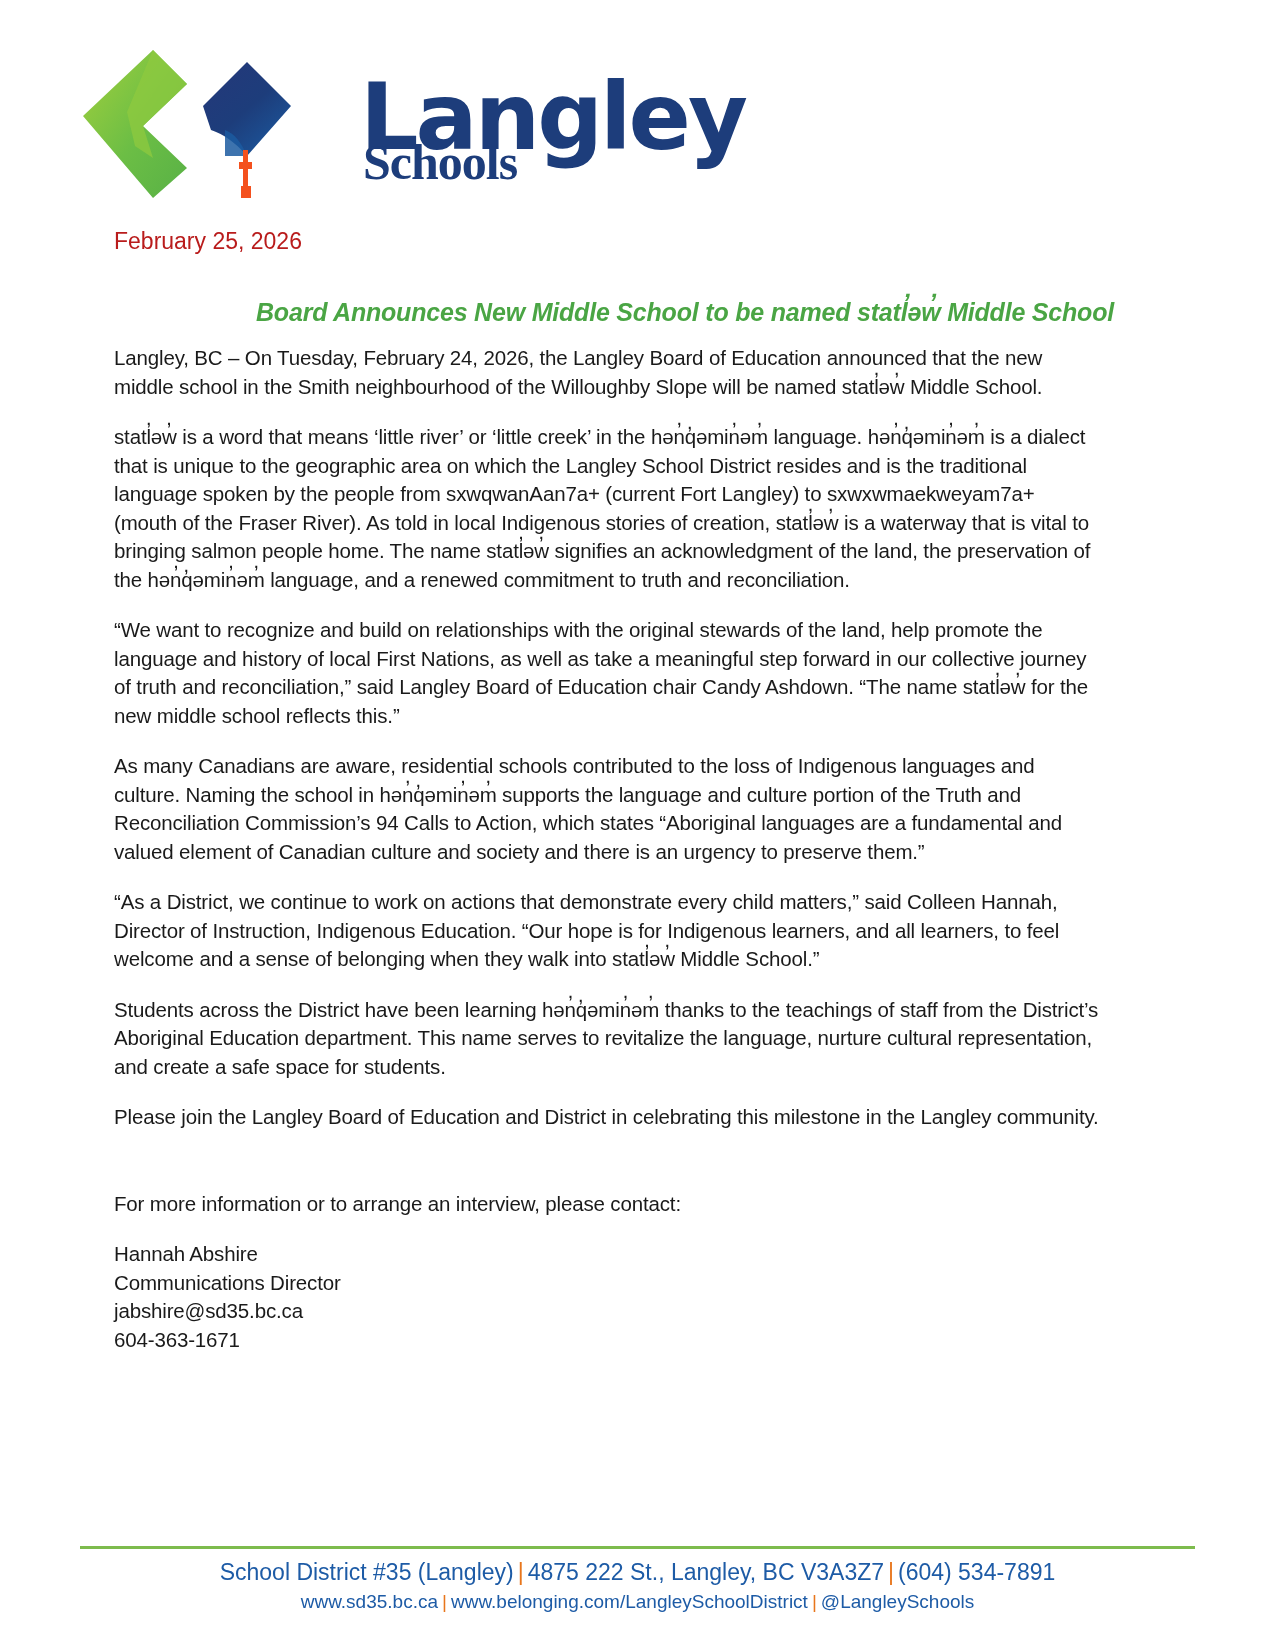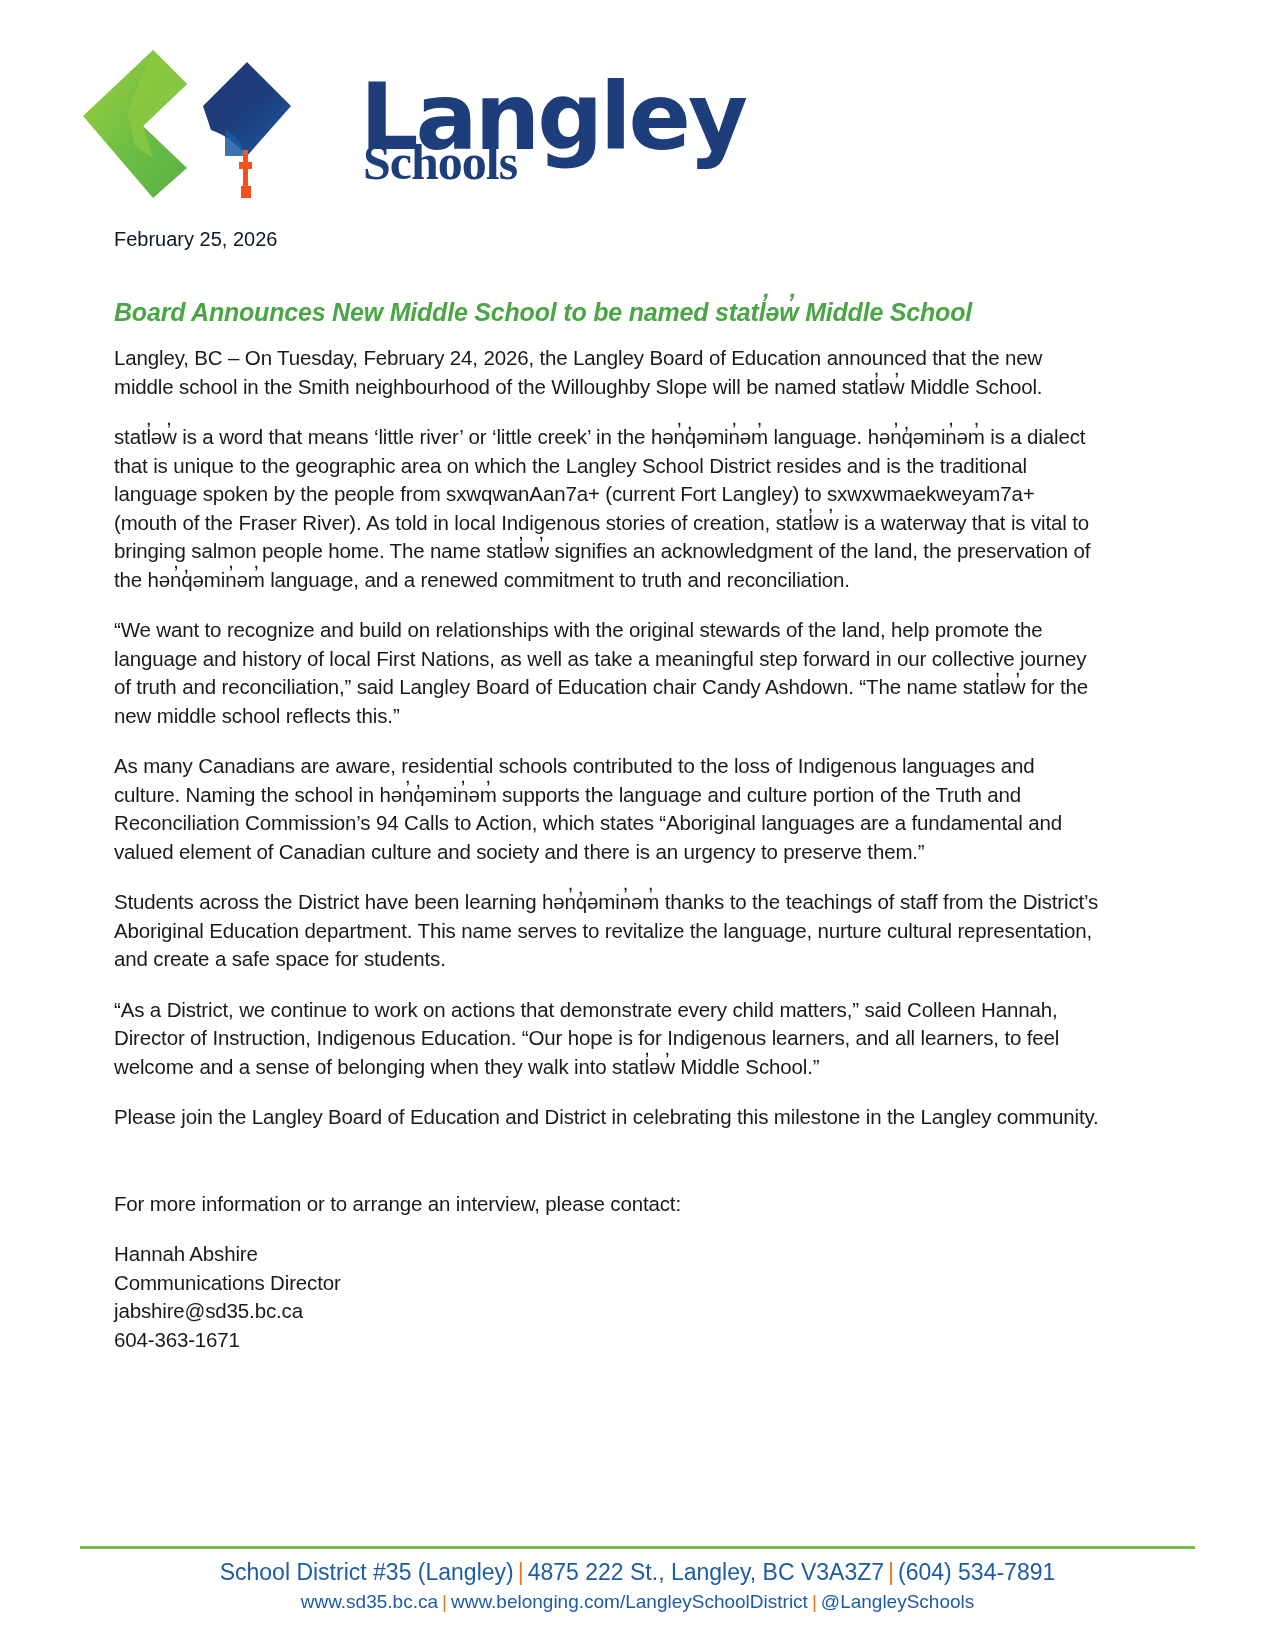--- a/index.html
+++ b/index.html
@@ -65,29 +65,29 @@
     letter-spacing: -1px;
     margin-top: 9px;
   }
 
   
   .date {
     position: absolute;
     left: 114px;
     top: 228px;
     font-family: "Liberation Sans", sans-serif;
-    font-size: 20px;
-    color: #0f172a;
+    font-size: 23px;
+    color: #b91c1c;
   }
   .headline {
     position: absolute;
     left: 114px;
     top: 298px;
     width: 1000px;
-    text-align: left;
+    text-align: right;
     font-family: "Liberation Sans", sans-serif;
     font-size: 25px;
     font-style: italic;
     font-weight: 700;
     color: #4aa544;
     letter-spacing: -0.2px;
   }
   .content {
     position: absolute;
     left: 114px;
@@ -179,22 +179,22 @@
 
   <div class="date">February 25, 2026</div>
 
   <div class="headline">Board Announces New Middle School to be named statl̓əw̓ Middle School</div>
 
   <div class="content">
     <p>Langley, BC – On Tuesday, February 24, 2026, the Langley Board of Education announced that the new middle school in the Smith neighbourhood of the Willoughby Slope will be named statl̓əw̓ Middle School.</p>
     <p>statl̓əw̓ is a word that means ‘little river’ or ‘little creek’ in the hən̓q̓əmin̓əm̓ language. hən̓q̓əmin̓əm̓ is a dialect that is unique to the geographic area on which the Langley School District resides and is the traditional language spoken by the people from sxwqwanAan7a+ (current Fort Langley) to sxwxwmaekweyam7a+ (mouth of the Fraser River). As told in local Indigenous stories of creation, statl̓əw̓ is a waterway that is vital to bringing salmon people home. The name statl̓əw̓ signifies an acknowledgment of the land, the preservation of the hən̓q̓əmin̓əm̓ language, and a renewed commitment to truth and reconciliation.</p>
     <p>“We want to recognize and build on relationships with the original stewards of the land, help promote the language and history of local First Nations, as well as take a meaningful step forward in our collective journey of truth and reconciliation,” said Langley Board of Education chair Candy Ashdown. “The name statl̓əw̓ for the new middle school reflects this.”</p>
     <p>As many Canadians are aware, residential schools contributed to the loss of Indigenous languages and culture. Naming the school in hən̓q̓əmin̓əm̓ supports the language and culture portion of the Truth and Reconciliation Commission’s 94 Calls to Action, which states “Aboriginal languages are a fundamental and valued element of Canadian culture and society and there is an urgency to preserve them.”</p>
+    <p>“As a District, we continue to work on actions that demonstrate every child matters,” said Colleen Hannah, Director of Instruction, Indigenous Education. “Our hope is for Indigenous learners, and all learners, to feel welcome and a sense of belonging when they walk into statl̓əw̓ Middle School.”</p>
     <p>Students across the District have been learning hən̓q̓əmin̓əm̓ thanks to the teachings of staff from the District’s Aboriginal Education department. This name serves to revitalize the language, nurture cultural representation, and create a safe space for students.</p>
-    <p>“As a District, we continue to work on actions that demonstrate every child matters,” said Colleen Hannah, Director of Instruction, Indigenous Education. “Our hope is for Indigenous learners, and all learners, to feel welcome and a sense of belonging when they walk into statl̓əw̓ Middle School.”</p>
     <p>Please join the Langley Board of Education and District in celebrating this milestone in the Langley community.</p>
 
     <div class="spacer-block"></div>
 
     <p>For more information or to arrange an interview, please contact:</p>
 
     <p style="margin-bottom:0;">
       <span>Hannah Abshire</span><br>
       <span>Communications Director</span><br>
       <span>jabshire@sd35.bc.ca</span><br>

